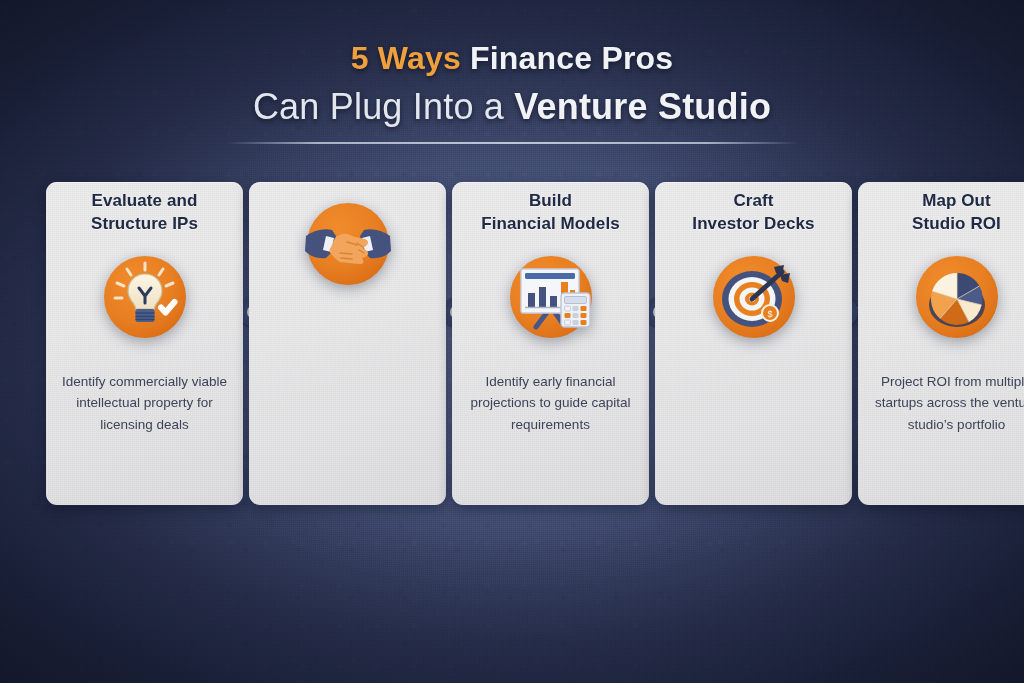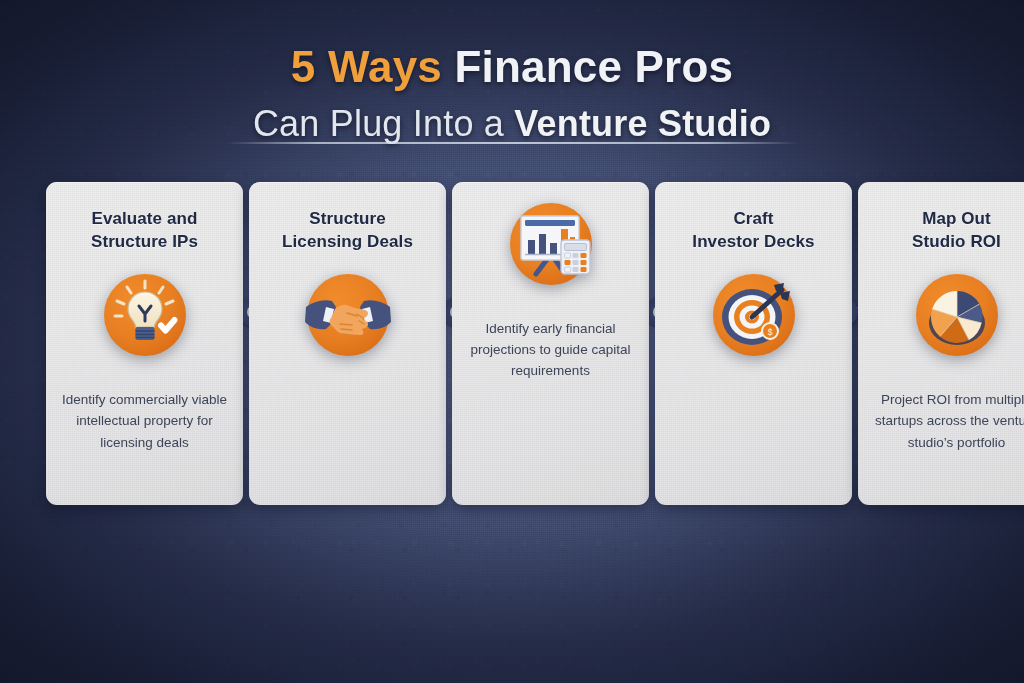--- a/index.html
+++ b/index.html
@@ -30,21 +30,21 @@
   
   .stage::after{
     content:"";position:absolute;inset:0;pointer-events:none;
     background:radial-gradient(ellipse 74% 70% at 50% 50%, rgba(0,0,0,0) 38%, rgba(16,20,38,.40) 76%, rgba(12,15,30,.72) 100%);
   }
   .layer{position:absolute;inset:0;z-index:5;}
 
   
   .header{position:absolute;left:0;right:0;top:36px;text-align:center;}
   .title-line{
-    font-size:44px;font-weight:bold;letter-spacing:.2px;line-height:1.42;
+    font-size:32px;font-weight:bold;letter-spacing:.2px;line-height:1.42;
     color:#e9ecf2;text-shadow:0 2px 5px rgba(8,10,22,.62);
     white-space:nowrap;
   }
   .title-line.l2{font-size:36px;}
   .t-accent{color:#efa03d;font-weight:bold;}
   .t-light{color:#e2e6ee;font-weight:normal;}
   .t-bold{color:#f0f2f6;font-weight:bold;}
   .divider{
     position:absolute;left:226px;top:142px;width:572px;height:2px;
     background:linear-gradient(90deg, rgba(210,218,232,0) 0%, rgba(214,221,234,.72) 16%, rgba(222,228,240,.80) 50%, rgba(214,221,234,.72) 84%, rgba(210,218,232,0) 100%);
@@ -71,21 +71,21 @@
     padding:0 12px;box-sizing:border-box;
   }
   .card::before{ 
     content:"";position:absolute;inset:0;pointer-events:none;
     background-image:
       repeating-linear-gradient(0deg, rgba(0,0,0,.018) 0 1px, rgba(255,255,255,.02) 1px 2px),
       repeating-linear-gradient(90deg, rgba(0,0,0,.015) 0 1px, rgba(255,255,255,.018) 1px 2px);
     background-size:2px 2px,2px 2px;
   }
   .card-title{
-    margin-top:26px;text-align:center;font-size:17px;font-weight:bold;
+    margin-top:8px;text-align:center;font-size:17px;font-weight:bold;
     line-height:1.33;color:#202a44;letter-spacing:.1px;position:relative;z-index:2;
     text-shadow:0 1px 0 rgba(255,255,255,.55);
   }
   .icon-wrap{
     margin-top:16px;width:92px;height:92px;position:relative;z-index:2;
     filter:drop-shadow(0 4px 7px rgba(20,26,48,.34));
   }
   .icon-wrap svg{display:block;width:92px;height:92px;}
   .card-desc{
     margin-top:28px;text-align:center;font-size:13.5px;line-height:1.57;
@@ -163,24 +163,20 @@
               <line x1="36.5" y1="68.5" x2="55.5" y2="68.5"></line>
             </g>
             <path d="M40 71h12l-1.6 4.5h-8.8z" fill="#3d5party" fill-opacity="0"></path>
             <path d="M62 56.5l4.5 5 9-10.5" stroke="#ffffff" stroke-width="6" stroke-linecap="round" stroke-linejoin="round" fill="none"></path>
           </svg>
         </div>
         <div class="card-desc">Identify commercially viable intellectual property for licensing deals</div>
       </div>
 
       <div class="card">
-        <div class="card-title">
-          <span>Structure</span><br>
-          <span>Licensing Deals</span>
-        </div>
         <div class="icon-wrap">
           <svg viewBox="0 0 92 92">
             <defs>
               <radialGradient id="o2" cx="38%" cy="32%" r="78%">
                 <stop offset="0%" stop-color="#f08c2c"></stop>
                   <stop offset="58%" stop-color="#e87f22"></stop>
                   <stop offset="100%" stop-color="#d96c15"></stop>
               </radialGradient>
             </defs>
             <circle cx="46" cy="46" r="41" fill="url(#o2)"></circle>
@@ -193,20 +189,24 @@
 
             <path d="M33 40c3-3 8-5 12-4l8 3 10 2c3 1 4 4 2 6l-4 3 4 3c2 2 1 5-2 6l-3 1 1 2c1 2 0 4-3 4l-14-1c-4 0-7-1-9-3l-6-6c-2-2-2-5 0-7z" fill="#f2a55c"></path>
             <path d="M45 44l10 3" stroke="#d98534" stroke-width="1.6" fill="none" stroke-linecap="round"></path>
             <path d="M38 55l12 1M39 60l11 1M41 65l8 1" stroke="#d98534" stroke-width="1.6" fill="none" stroke-linecap="round"></path>
             <path d="M55 45l6 4M57 52l5 3" stroke="#d98534" stroke-width="1.4" fill="none" stroke-linecap="round"></path>
           </svg>
         </div>
       </div>
 
       <div class="card">
+        <div class="card-title">
+          <span>Build</span><br>
+          <span>Financial Models</span>
+        </div>
         <div class="icon-wrap">
           <svg viewBox="0 0 92 92">
             <defs>
               <radialGradient id="o3" cx="38%" cy="32%" r="78%">
                 <stop offset="0%" stop-color="#f08c2c"></stop>
                   <stop offset="58%" stop-color="#e87f22"></stop>
                   <stop offset="100%" stop-color="#d96c15"></stop>
               </radialGradient>
             </defs>
             <circle cx="46" cy="46" r="41" fill="url(#o3)"></circle>

